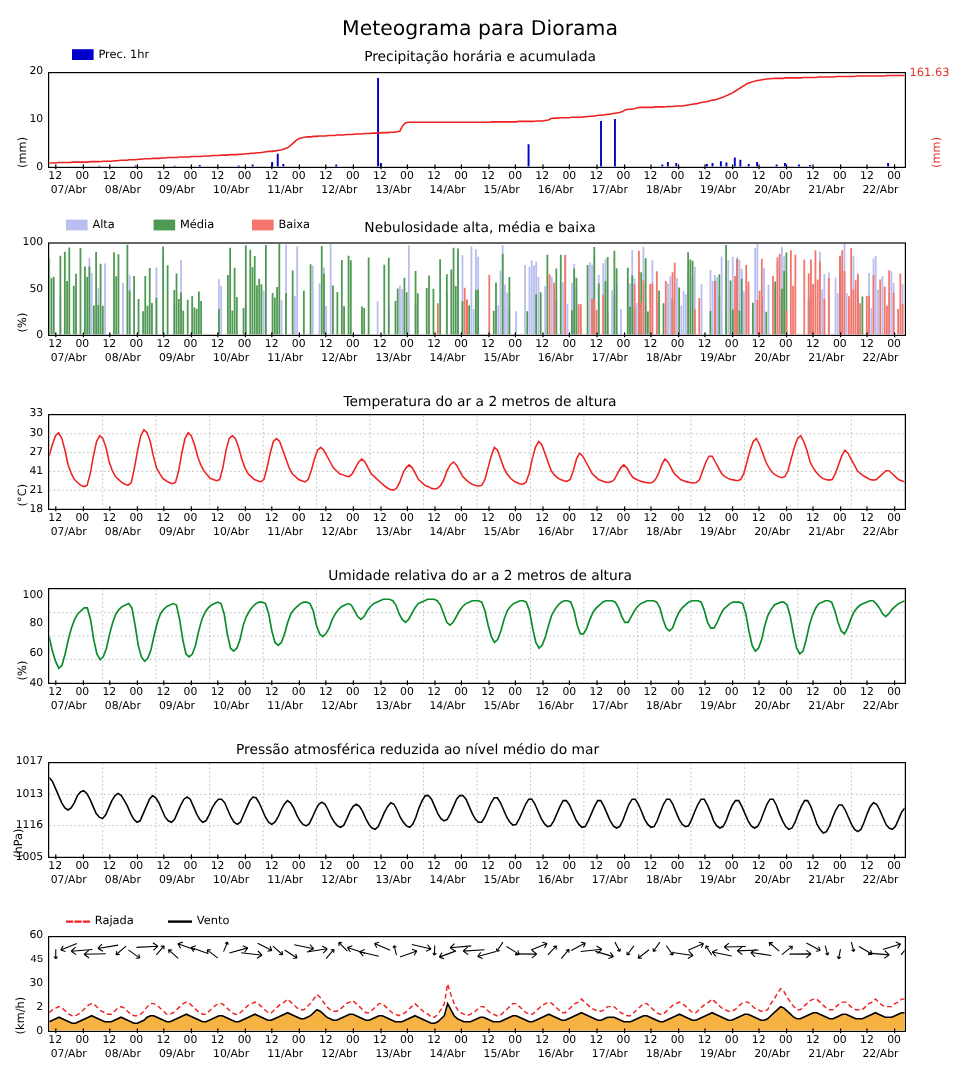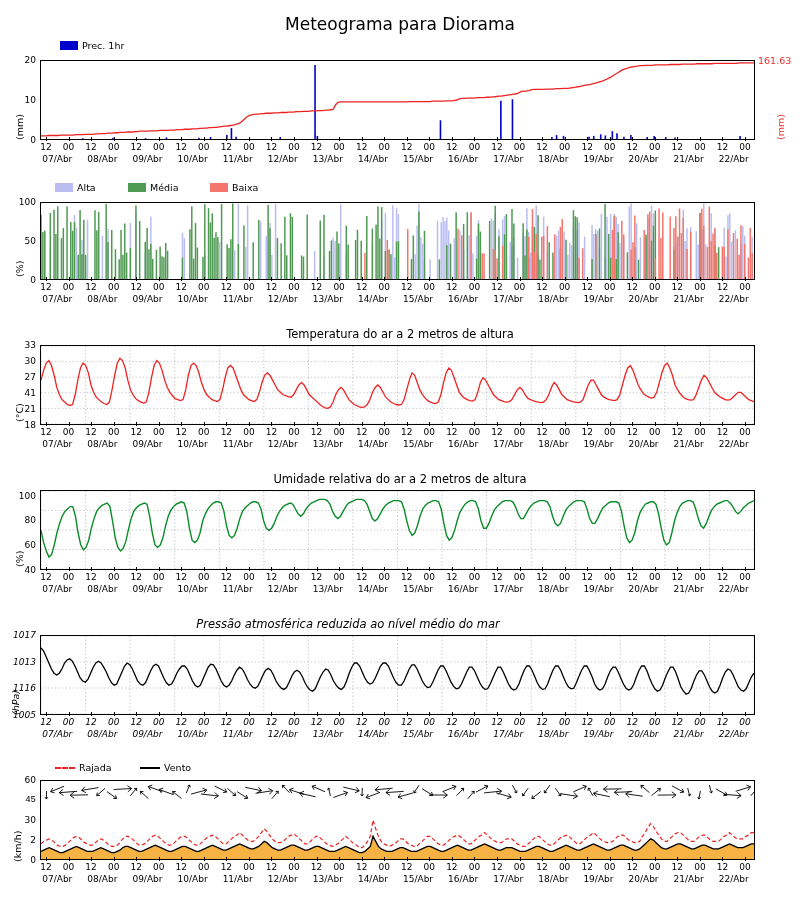--- a/index.html
+++ b/index.html
@@ -22,20 +22,21 @@
   svg{display:block;}
 </style>
 </head>
 <body>
 
 <div id="root">
 
   <div class="title">Meteograma para Diorama</div>
 
   <div class="panel" style="left:0;top:40px;width:800px;height:130px;">
+    <div class="ptitle" style="top:0px;">Precipitação horária e acumulada</div>
     <div class="legend" style="left:60px;top:0px;">
       <span class="sw" style="width:18px;height:9px;background:#0000cc;"></span>
       <span>Prec. 1hr</span>
     </div>
     <div class="ylab" style="left:14px;top:100px;">(mm)</div>
     <div class="ylab" style="left:775px;top:100px;color:#e8312a;">(mm)</div>
     <div class="redlabel" style="left:758px;top:15px;">161.63</div>
 
     <div class="yticks" style="left:8px;top:20px;width:28px;height:80px;">
       <div class="ytick" style="top:0px;">20</div>
@@ -162,20 +163,21 @@
         <div class="xd" style="left: 468.242px; top: 13px;">17/Abr</div>
         <div class="xd" style="left: 513.339px; top: 13px;">18/Abr</div>
         <div class="xd" style="left: 558.435px; top: 13px;">19/Abr</div>
         <div class="xd" style="left: 603.532px; top: 13px;">20/Abr</div>
         <div class="xd" style="left: 648.629px; top: 13px;">21/Abr</div>
         <div class="xd" style="left: 693.726px; top: 13px;">22/Abr</div>
       </div>
   </div>
 
   <div class="panel" style="left:0;top:182px;width:800px;height:130px;">
+    <div class="ptitle" style="top:0px;">Nebulosidade alta, média e baixa</div>
     <div class="legend" style="left:55px;top:0px;">
       <span class="sw" style="width:18px;height:9px;background:#b9bdf0;"></span>
       <span>Alta</span>
     </div>
     <div class="legend" style="left:128px;top:0px;">
       <span class="sw" style="width:18px;height:9px;background:#4f9a52;"></span>
       <span>Média</span>
     </div>
     <div class="legend" style="left:210px;top:0px;">
       <span class="sw" style="width:18px;height:9px;background:#f4756b;"></span>
@@ -887,21 +889,21 @@
         <div class="xd" style="left: 423.145px; top: 13px;">16/Abr</div>
         <div class="xd" style="left: 468.242px; top: 13px;">17/Abr</div>
         <div class="xd" style="left: 513.339px; top: 13px;">18/Abr</div>
         <div class="xd" style="left: 558.435px; top: 13px;">19/Abr</div>
         <div class="xd" style="left: 603.532px; top: 13px;">20/Abr</div>
         <div class="xd" style="left: 648.629px; top: 13px;">21/Abr</div>
         <div class="xd" style="left: 693.726px; top: 13px;">22/Abr</div>
       </div>
   </div>
 
-  <div class="panel" style="left:0;top:617px;width:696px;height:130px;font-style:italic;">
+  <div class="panel" style="left:0;top:617px;width:696px;height:130px;">
     <div class="ptitle" style="top:0px;">Pressão atmosférica reduzida ao nível médio do mar</div>
     <div class="ylab" style="left:10px;top:98px;">(hPa)</div>
 
     <div class="yticks" style="left:2px;top:18px;width:34px;height:80px;">
       <div class="ytick" style="top:0px;">1017</div>
       <div class="ytick" style="top:27px;">1013</div>
       <div class="ytick" style="top:53px;">1116</div>
       <div class="ytick" style="top:80px;">1005</div>
     </div>
 

